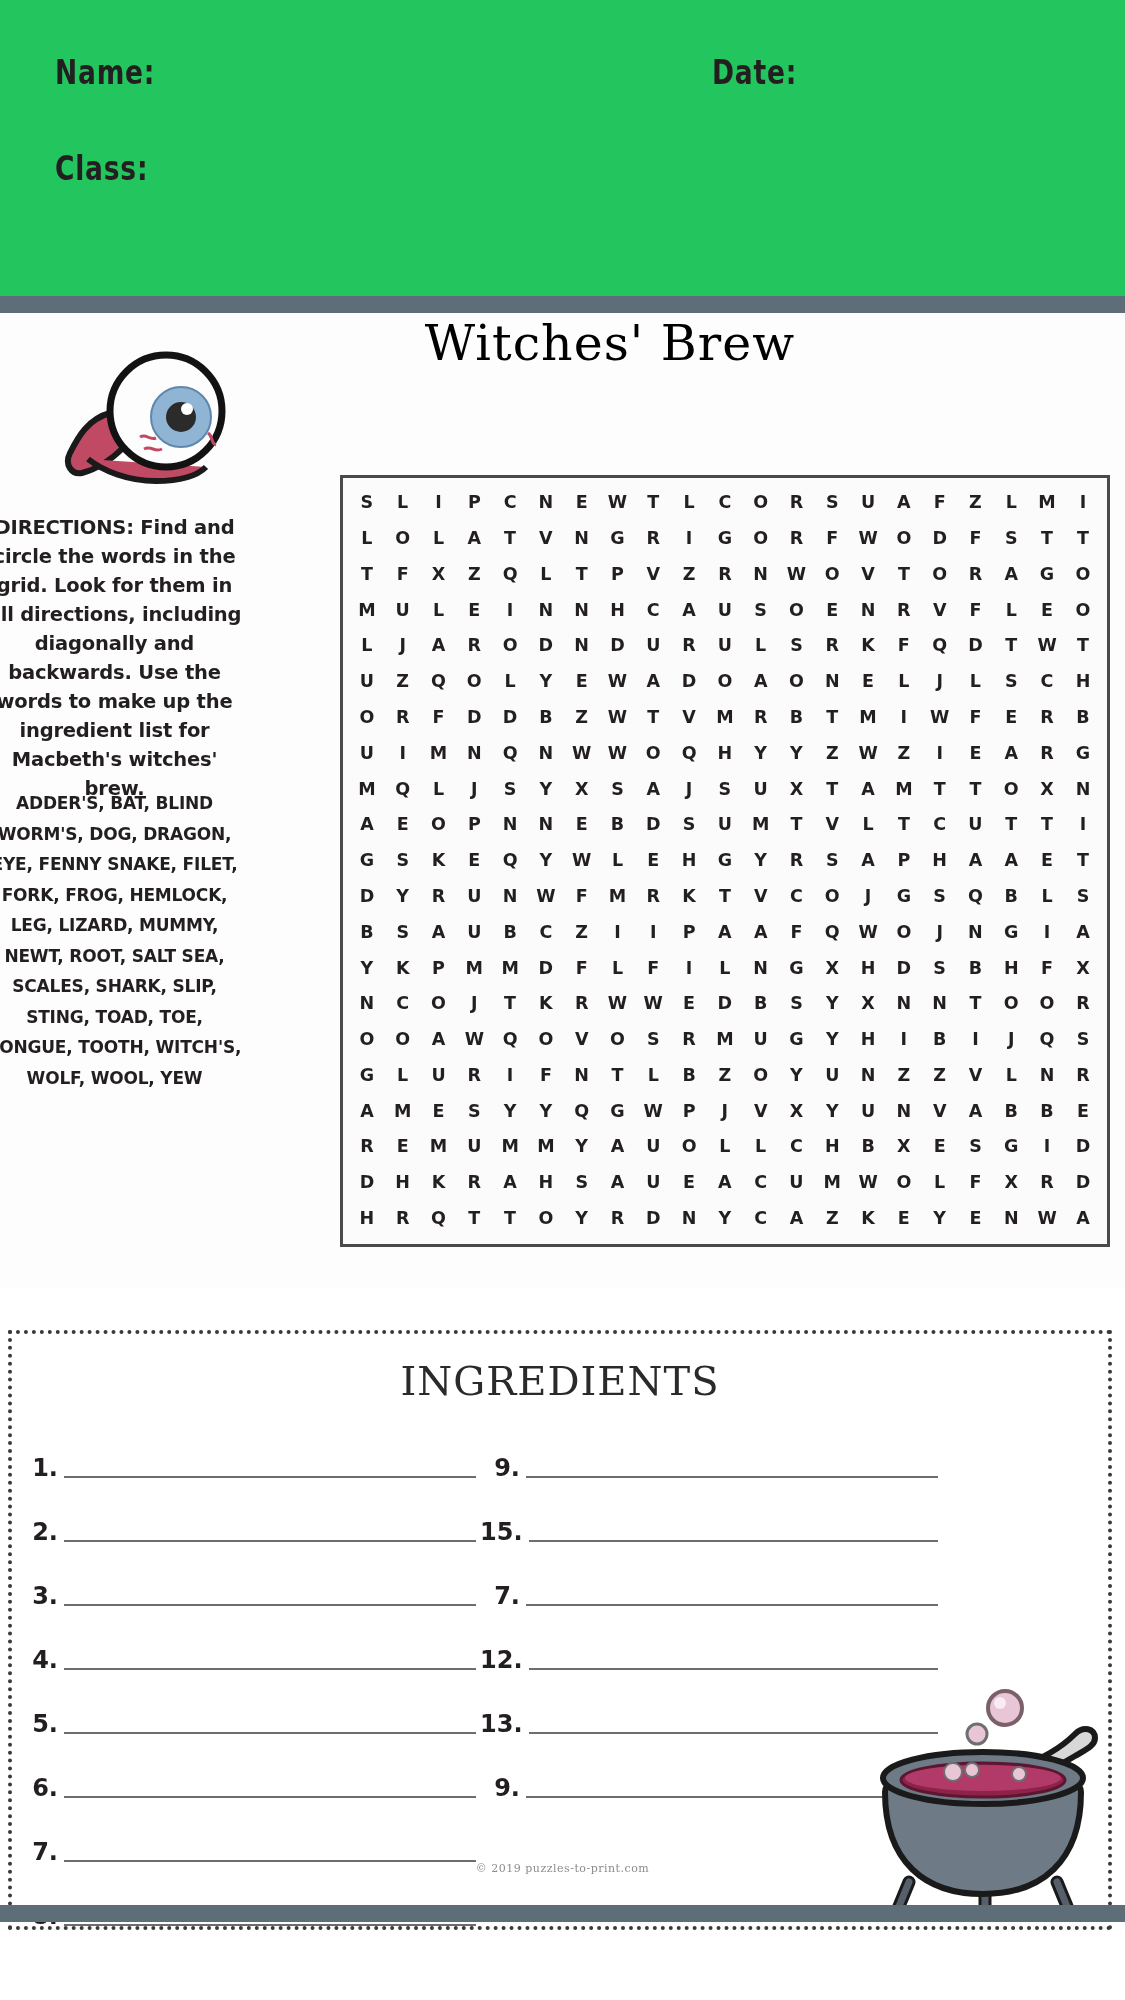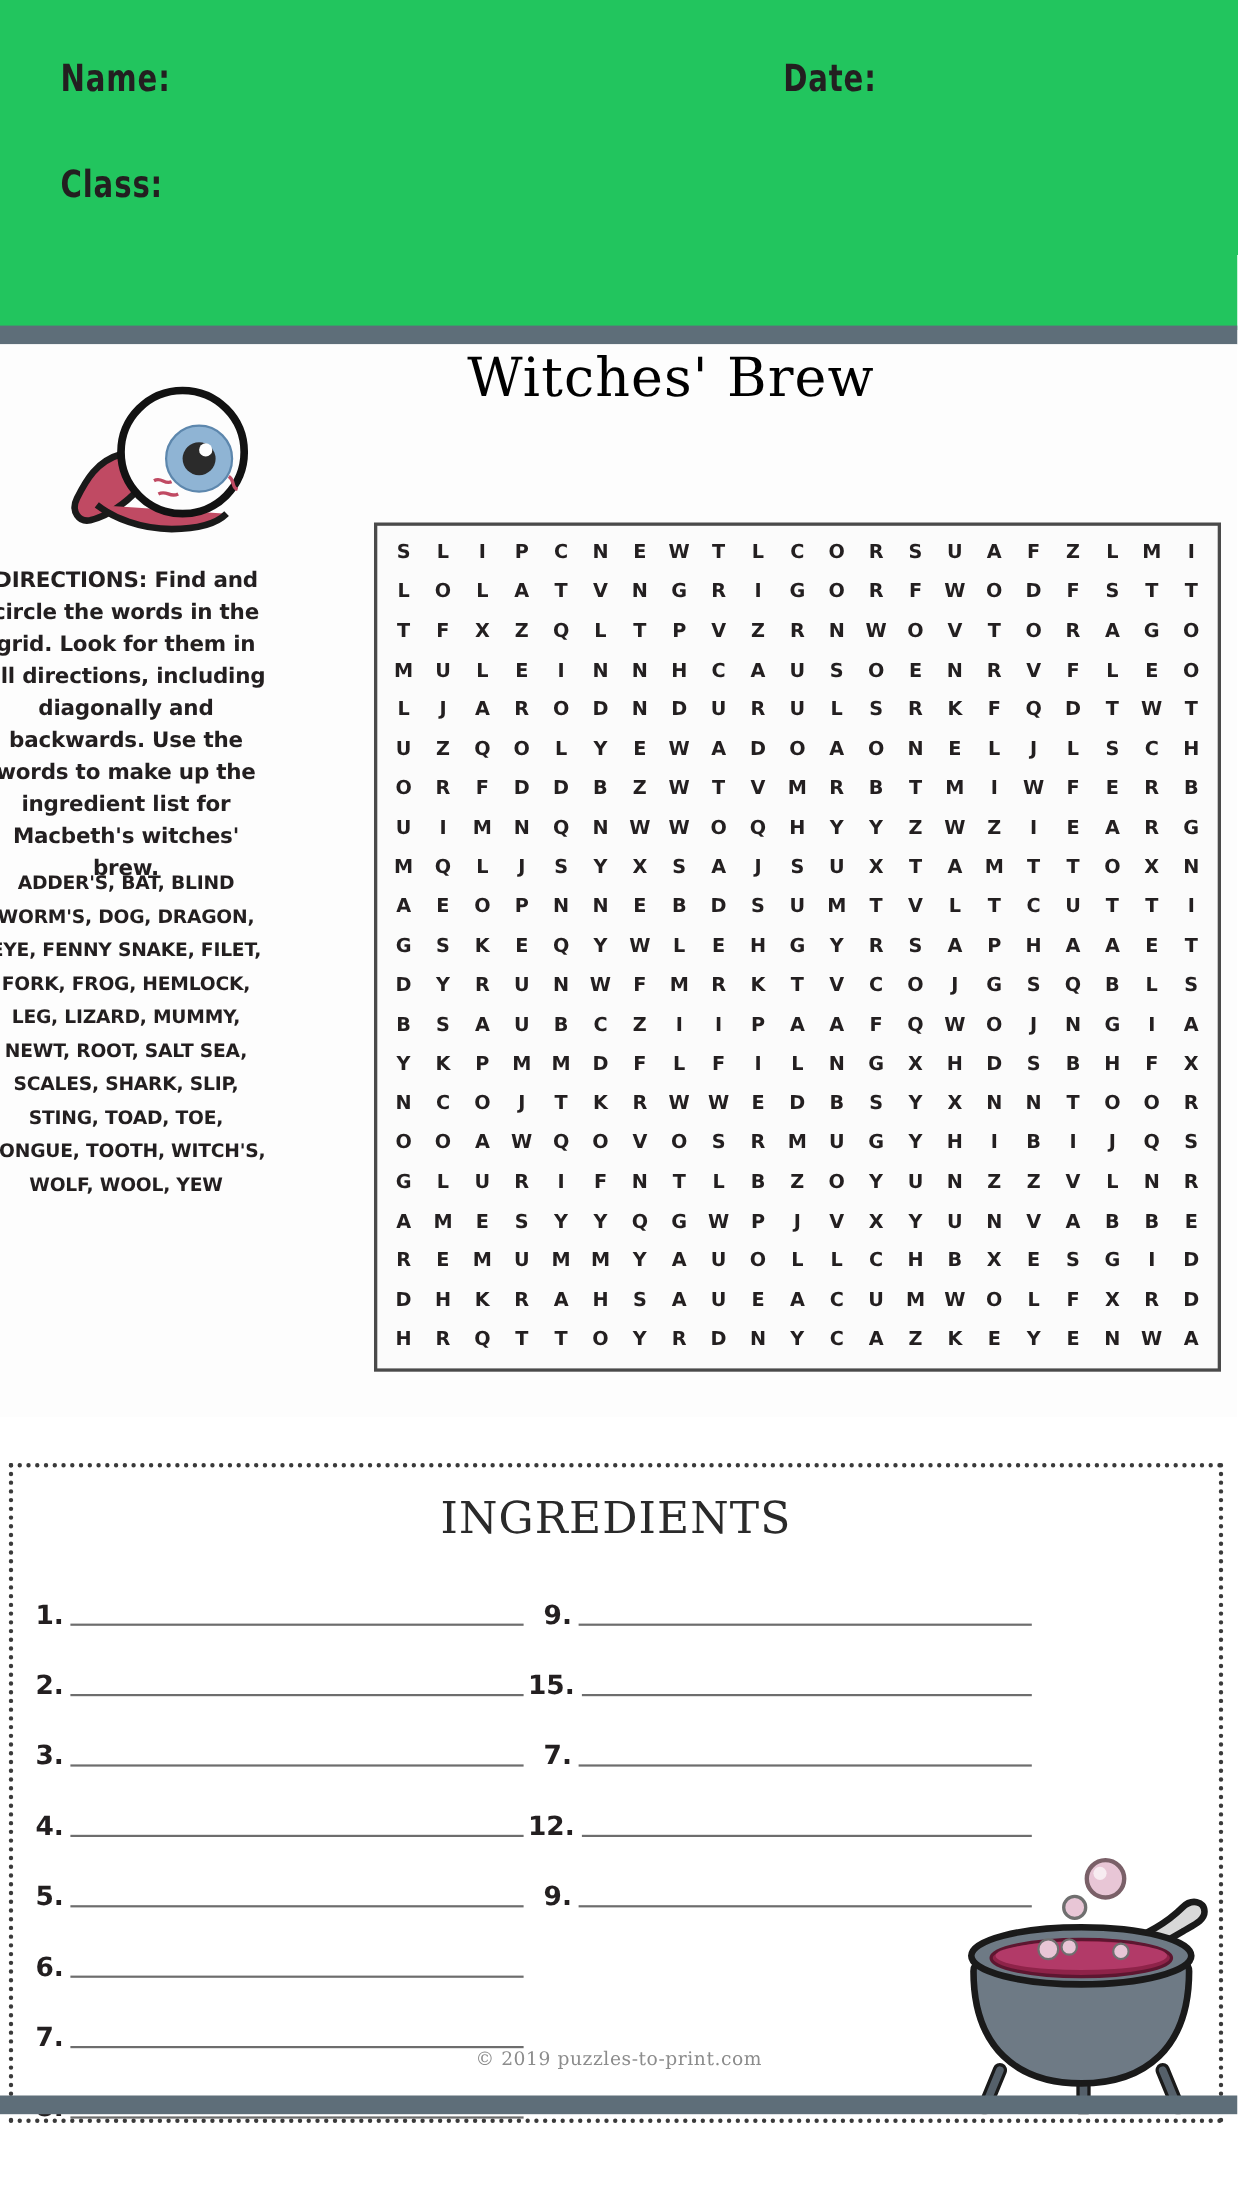--- a/index.html
+++ b/index.html
@@ -188,21 +188,21 @@
     width: 235px; height: 250px;
   }
 
   
   .footer-credit {
     position: absolute;
     left: 0; top: 1862px;
     width: 1125px;
     text-align: center;
     font-family: "DejaVu Serif", serif;
-    font-size: 17px;
+    font-size: 11px;
     color: #8c8c8c;
     letter-spacing: 0.5px;
   }
 </style>
 </head>
 <body>
 
 <div class="topfields">
   <div class="field-label" id="f-name">Name:</div>
   <div class="field-label" id="f-date">Date:</div>
@@ -769,20 +769,24 @@
       <div class="line-row">
         <span class="line-num">15.</span>
         <span class="line-rule"></span>
       </div>
       <div class="line-row">
         <span class="line-num">7.</span>
         <span class="line-rule"></span>
       </div>
       <div class="line-row">
         <span class="line-num">12.</span>
+        <span class="line-rule"></span>
+      </div>
+      <div class="line-row">
+        <span class="line-num">13.</span>
         <span class="line-rule"></span>
       </div>
       <div class="line-row">
         <span class="line-num">9.</span>
         <span class="line-rule"></span>
       </div>
     </div>
 
   <div class="cauldron-art">
     <svg viewBox="0 0 235 250" width="235" height="250">

